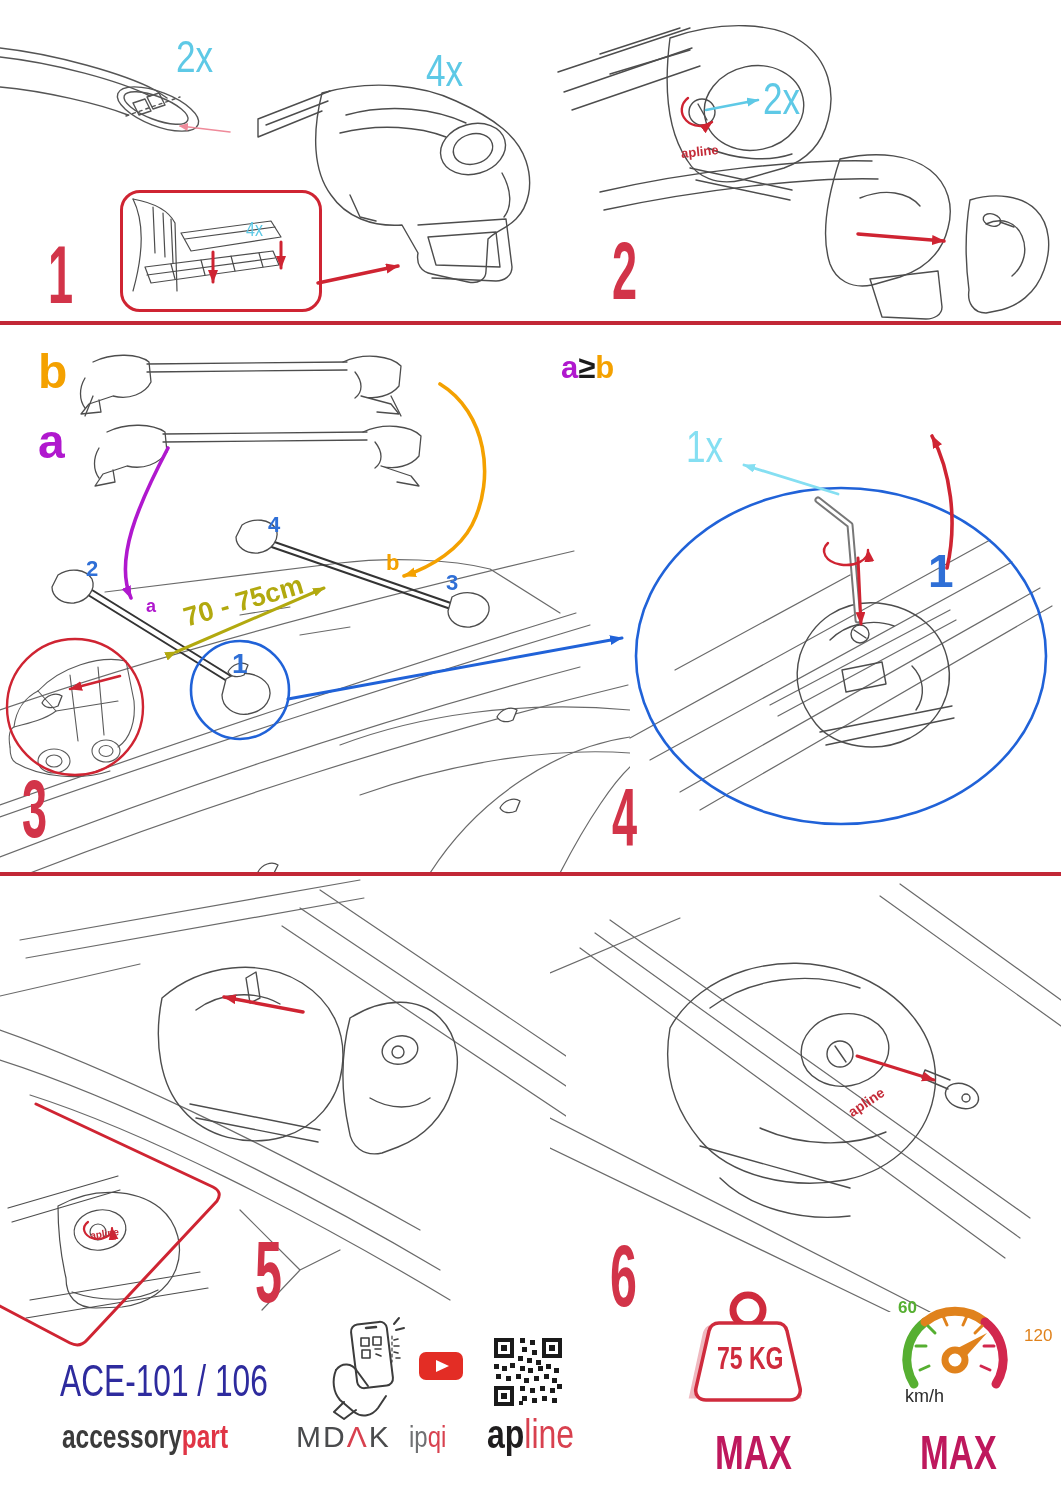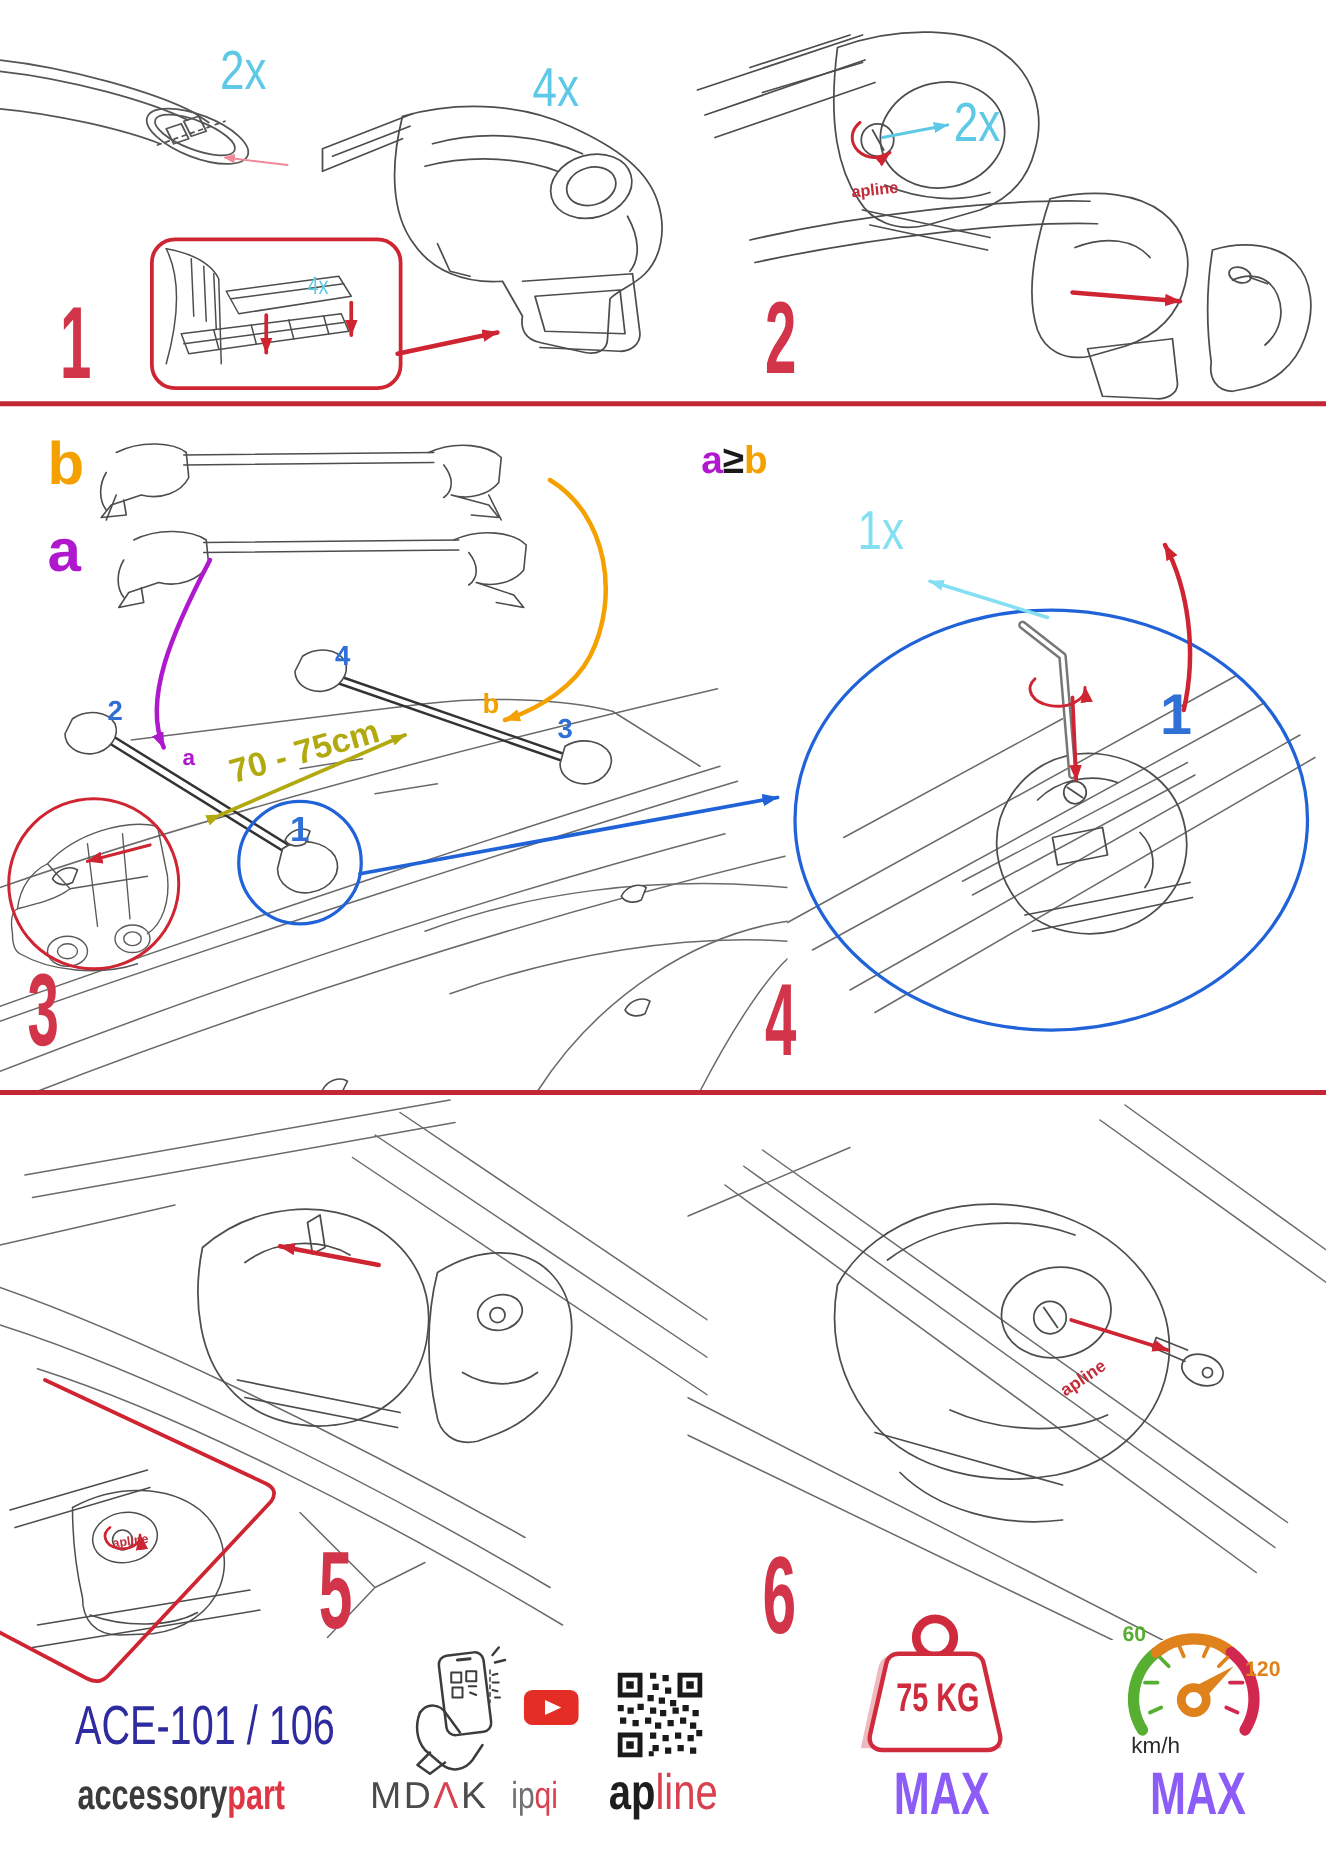--- a/index.html
+++ b/index.html
@@ -11,21 +11,21 @@
   .cond7{display:inline-block;transform:scaleX(.72);transform-origin:left top;}
   .cond8{display:inline-block;transform:scaleX(.8);transform-origin:left top;}
   .stepnum{color:#d23449;font-weight:bold;font-size:82px;line-height:.9;}
   .qty{color:#5ec9e6;font-size:44px;font-weight:400;}
   .qty-lt{color:#85dff2;}
   .divider{position:absolute;left:0;width:1061px;height:4px;background:#c22736;}
   .blue{color:#2f6fd6;}.purple{color:#b018ce;}.orange{color:#f4a100;}
   .olive{color:#b2a90f;}.gray{color:#8a8a8a;}.navy{color:#2e2b9e;}
   .roofnum{font-weight:bold;font-size:22px;}
   .brand-mini{position:absolute;color:#c42b38;font-weight:bold;pointer-events:none;}
-  .maxlbl{position:absolute;color:#8b5cf6;font-weight:bold;font-size:48px;text-align:right;}
+  .maxlbl{position:absolute;color:#be185d;font-weight:bold;font-size:48px;text-align:right;margin-top:17px;}
 </style>
 </head>
 <body>
 
 <div id="page">
 
   <svg style="left:0;top:40px" width="240" height="120" viewBox="0 0 240 120">
     <g stroke="#555" fill="none" stroke-width="1.4" stroke-linecap="round" stroke-linejoin="round">
       <path d="M0 8 C55 14 125 34 155 50 L167 58"></path>
       <path d="M0 17 C55 23 120 41 150 56"></path>
@@ -275,21 +275,21 @@
   <div class="lbl stepnum" style="left:612px;top:234px"><span class="cond">2</span></div>
   <div class="lbl stepnum" style="left:22px;top:772px"><span class="cond">3</span></div>
   <div class="lbl stepnum" style="left:612px;top:780px"><span class="cond">4</span></div>
   <div class="lbl stepnum" style="left:255px;top:1232px;font-size:88px"><span class="cond">5</span></div>
   <div class="lbl stepnum" style="left:610px;top:1236px;font-size:88px"><span class="cond">6</span></div>
 
   <div class="lbl qty" style="left:176px;top:32px"><span class="cond8">2x</span></div>
   <div class="lbl qty" style="left:426px;top:46px"><span class="cond8">4x</span></div>
   <div class="lbl qty" style="left:246px;top:218px;font-size:20px"><span class="cond8">4x</span></div>
   <div class="lbl qty" style="left:763px;top:74px"><span class="cond8">2x</span></div>
-  <div class="lbl qty qty-lt" style="left:686px;top:400px"><span class="cond8">1x</span></div>
+  <div class="lbl qty qty-lt" style="left:686px;top:422px"><span class="cond8">1x</span></div>
 
   <div class="lbl orange" style="left:38px;top:344px;font-size:48px;font-weight:bold"><span>b</span></div>
   <div class="lbl purple" style="left:38px;top:414px;font-size:48px;font-weight:bold"><span>a</span></div>
   <div class="lbl blue roofnum" style="left:86px;top:556px"><span>2</span></div>
   <div class="lbl blue roofnum" style="left:268px;top:512px"><span>4</span></div>
   <div class="lbl blue roofnum" style="left:446px;top:570px"><span>3</span></div>
   <div class="lbl orange roofnum" style="left:386px;top:550px"><span>b</span></div>
   <div class="lbl purple" style="left:146px;top:596px;font-size:18px;font-weight:bold"><span>a</span></div>
   <div class="lbl olive" style="left:182px;top:586px;font-size:27px;font-weight:bold;transform:rotate(-16deg)"><span>70 - 75cm</span></div>
   <div class="lbl blue" style="left:232px;top:648px;font-size:28px;font-weight:bold"><span>1</span></div>
@@ -396,17 +396,17 @@
       <path d="M63 28 L67 37" stroke="#e0821c"></path>
         <path d="M87 28 L83 37" stroke="#e0821c"></path>
         <path d="M102 38 L95 45" stroke="#e0821c"></path>
       <path d="M114 58 L104 58" stroke="#d2274e"></path>
         <path d="M110 82 L101 78" stroke="#d2274e"></path>
     </g>
     <path d="M107 45 L74 62 L66 78 L80 75 Z" fill="#e0821c"></path>
     <circle cx="75" cy="72" r="10" fill="#fff" stroke="#e0821c" stroke-width="7"></circle>
   </svg>
   <div class="lbl" style="left:898px;top:1298px;font-size:17px;font-weight:bold;color:#56af31"><span>60</span></div>
-  <div class="lbl" style="left:996px;top:1326px;font-size:17px;font-weight:bold;color:#e0821c"><span>120</span></div>
+  <div class="lbl" style="left:1024px;top:1326px;font-size:17px;font-weight:normal;color:#e0821c"><span>120</span></div>
   <div class="lbl" style="left:905px;top:1386px;width:100px;color:#2a2a2a;font-size:18px"><span>km/h</span></div>
   <div class="maxlbl" style="left:905px;top:1408px;width:100px"><span class="cond7" style="transform-origin:center top;">MAX</span></div>
 
 </div>
 
 </body></html>

